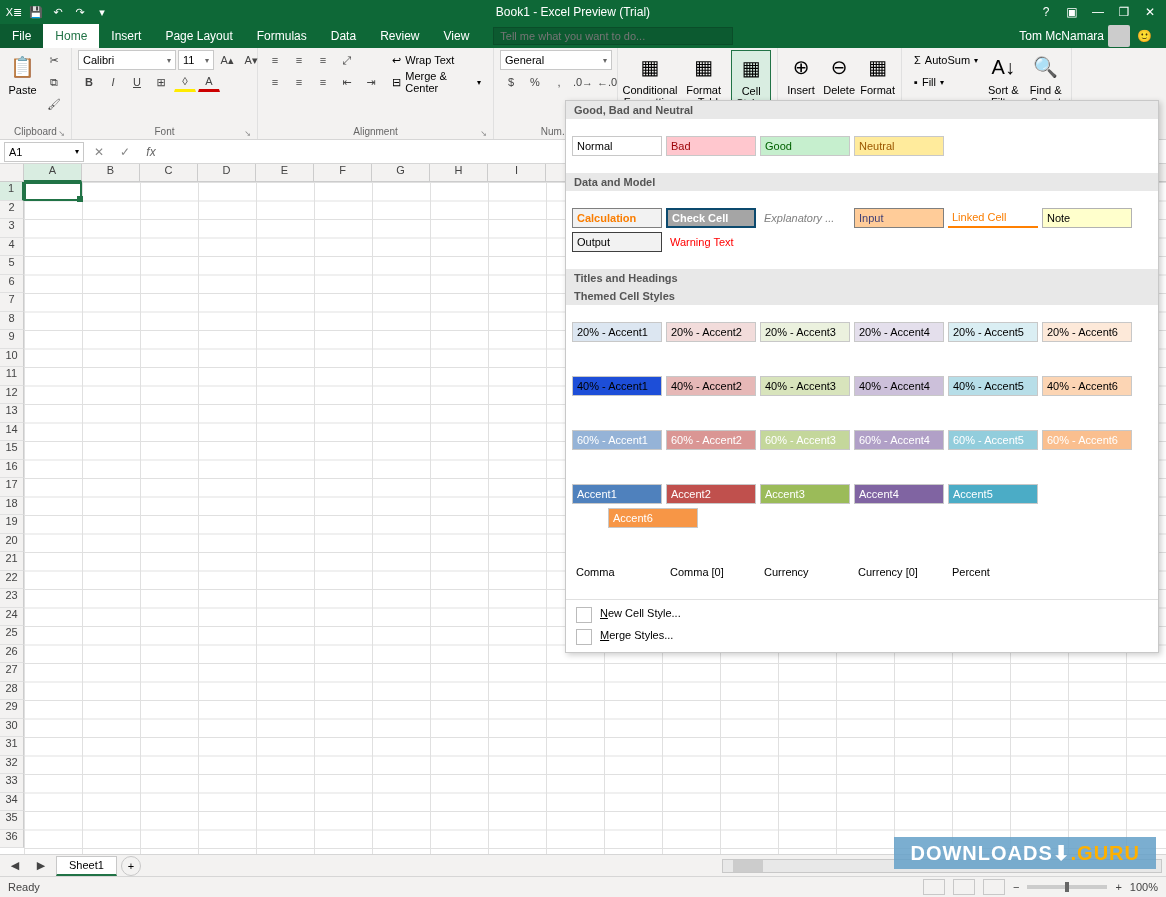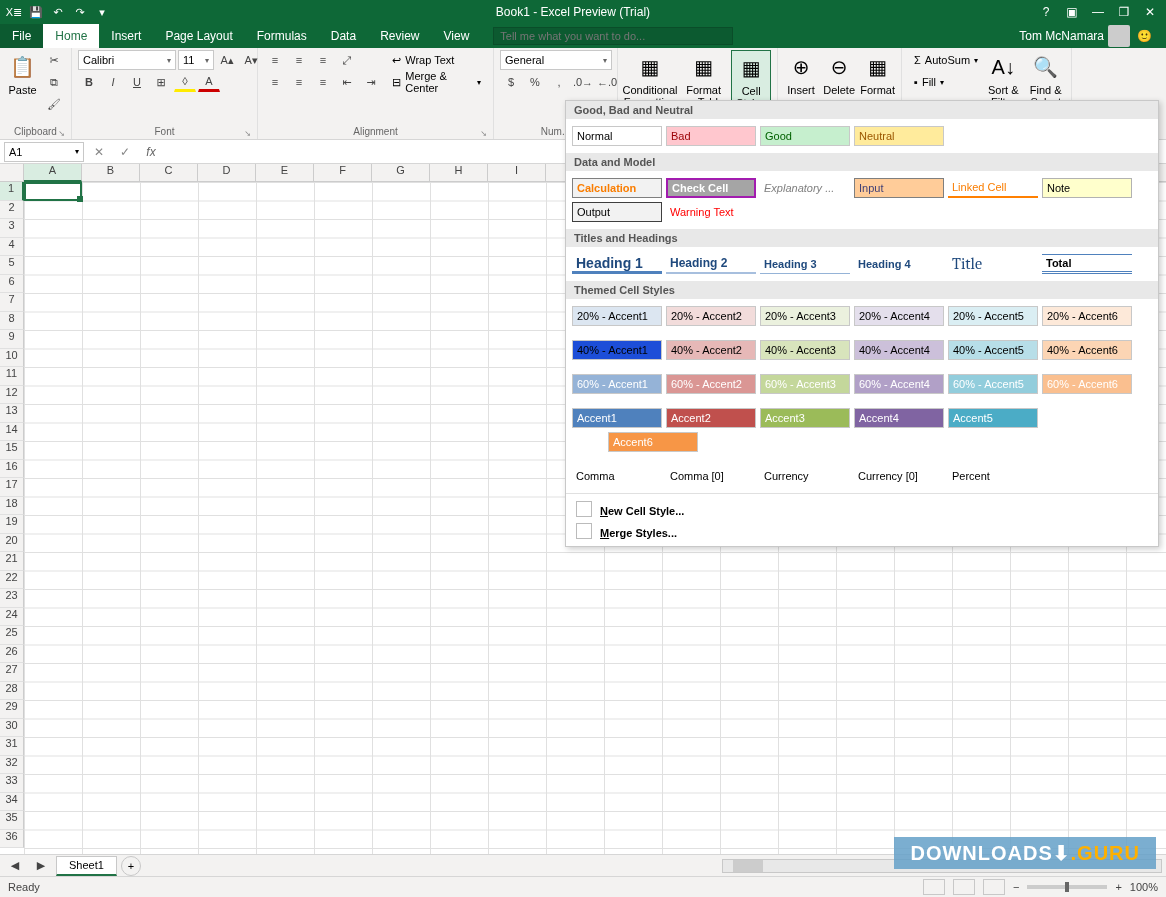--- a/index.html
+++ b/index.html
@@ -71,24 +71,24 @@
 
 .status { height: 21px; background: #f3f2f1; border-top: 1px solid #d6d6d6; display: flex; align-items: center; padding: 1px 8px; font-size: 11px; color: #444; gap: 8px; }
 .status .spacer { flex: 1; }
 .status .vbtn { width: 22px; height: 16px; border: 1px solid #c8c8c8; }
 .status .slider { width: 80px; height: 4px; background: #ccc; position: relative; }
 .status .slider .thumb { position:absolute; left:38px; top:-3px; width:4px; height:10px; background:#666; }
 
 
 .gallery { position: absolute; left: 565px; top: 100px; width: 594px; background: #fff; border: 1px solid #c8c8c8; box-shadow: 2px 2px 6px rgba(0,0,0,0.2); z-index: 100; }
 .gal-sec-hdr { background: #e8e8e8; color: #555; font-weight: 600; font-size: 11px; padding: 3px 8px; }
-.gal-row { display: flex; gap: 4px; padding: 7px 6px; flex-wrap: wrap; }
+.gal-row { display: flex; gap: 4px; padding: 17px 6px; flex-wrap: wrap; }
 .gal-item { width: 90px; height: 20px; border: 1px solid #c8c8c8; display: flex; align-items: center; padding: 0 4px; font-size: 11px; cursor: pointer; overflow: hidden; white-space: nowrap; }
 .gal-menu { border-top: 1px solid #e0e0e0; padding: 4px 0; }
-.gal-menu-item { padding: 3px 10px; display: flex; align-items: flex-end; gap: 8px; font-size: 11px; cursor: pointer; font-weight: bold; }
+.gal-menu-item { padding: 3px 10px; display: flex; align-items: flex-start; gap: 8px; font-size: 11px; cursor: pointer; }
 .gal-menu-item .ico { width: 16px; height: 16px; border: 1px solid #bbb; }
 .underline { text-decoration: underline; }
 
 
 .acc1-20{background:#dce6f1;} .acc2-20{background:#f2dcdb;} .acc3-20{background:#ebf1de;} .acc4-20{background:#e4dfec;} .acc5-20{background:#daeef3;} .acc6-20{background:#fde9d9;}
 .acc1-40{background:#1d4ed8;} .acc2-40{background:#e6b8b7;} .acc3-40{background:#d8e4bc;} .acc4-40{background:#ccc0da;} .acc5-40{background:#b7dee8;} .acc6-40{background:#fcd5b4;}
 .acc1-60{background:#95b3d7;color:#fff;} .acc2-60{background:#da9694;color:#fff;} .acc3-60{background:#c4d79b;color:#fff;} .acc4-60{background:#b1a0c7;color:#fff;} .acc5-60{background:#92cddc;color:#fff;} .acc6-60{background:#fabf8f;color:#fff;}
 .acc1{background:#4f81bd;color:#fff;} .acc2{background:#c0504d;color:#fff;} .acc3{background:#9bbb59;color:#fff;} .acc4{background:#8064a2;color:#fff;} .acc5{background:#4bacc6;color:#fff;} .acc6{background:#f79646;color:#fff;margin-left:36px;}
 
 .watermark { position: absolute; right: 10px; bottom: 28px; background: rgba(100,160,200,0.85); color: #fff; padding: 4px 16px; font-size: 20px; font-weight: 600; letter-spacing: 1px; }
@@ -404,37 +404,29 @@
   <div class="gal-sec-hdr">Good, Bad and Neutral</div>
   <div class="gal-row">
     <div class="gal-item">Normal</div>
     <div class="gal-item" style="background:#ffc7ce;color:#9c0006">Bad</div>
     <div class="gal-item" style="background:#c6efce;color:#006100">Good</div>
     <div class="gal-item" style="background:#ffeb9c;color:#9c5700">Neutral</div>
   </div>
   <div class="gal-sec-hdr">Data and Model</div>
   <div class="gal-row">
     <div class="gal-item" style="background:#f2f2f2;color:#fa7d00;border:1px solid #7f7f7f;font-weight:600">Calculation</div>
-    <div class="gal-item" style="background:#a5a5a5;color:#fff;border:2px solid #a21caf;font-weight:600">Check Cell</div>
+    <div class="gal-item" style="background:#a5a5a5;color:#fff;border:2px solid #0c4a6e;font-weight:600">Check Cell</div>
     <div class="gal-item" style="font-style:italic;color:#7f7f7f;border:none">Explanatory ...</div>
     <div class="gal-item" style="background:#ffcc99;color:#3f3f76;border:1px solid #7f7f7f">Input</div>
     <div class="gal-item" style="color:#fa7d00;border:none;border-bottom:2px solid #ff8001">Linked Cell</div>
     <div class="gal-item" style="background:#ffffcc;border:1px solid #b2b2b2">Note</div>
     <div class="gal-item" style="background:#f2f2f2;border:1px solid #3f3f3f;font-weight:400">Output</div>
     <div class="gal-item" style="color:#ff0000;border:none">Warning Text</div>
   </div>
   <div class="gal-sec-hdr">Titles and Headings</div>
-  <div class="gal-row">
-    <div class="gal-item" style="color:#1f497d;font-weight:700;font-size:14px;border:none;border-bottom:3px solid #4f81bd">Heading 1</div>
-    <div class="gal-item" style="color:#1f497d;font-weight:700;font-size:12px;border:none;border-bottom:2px solid #a7bfde">Heading 2</div>
-    <div class="gal-item" style="color:#1f497d;font-weight:700;border:none;border-bottom:1px solid #95b3d7">Heading 3</div>
-    <div class="gal-item" style="color:#1f497d;font-weight:700;border:none">Heading 4</div>
-    <div class="gal-item" style="color:#1f497d;font-size:16px;border:none;font-family:Cambria,serif">Title</div>
-    <div class="gal-item" style="font-weight:700;border:none;border-top:1px solid #4f81bd;border-bottom:3px double #4f81bd">Total</div>
-  </div>
   <div class="gal-sec-hdr">Themed Cell Styles</div>
   <div class="gal-row" id="row20">
       <div class="gal-item acc1-20">20% - Accent1</div>
       <div class="gal-item acc2-20">20% - Accent2</div>
       <div class="gal-item acc3-20">20% - Accent3</div>
       <div class="gal-item acc4-20">20% - Accent4</div>
       <div class="gal-item acc5-20">20% - Accent5</div>
       <div class="gal-item acc6-20">20% - Accent6</div>
     </div>
   <div class="gal-row" id="row40">

